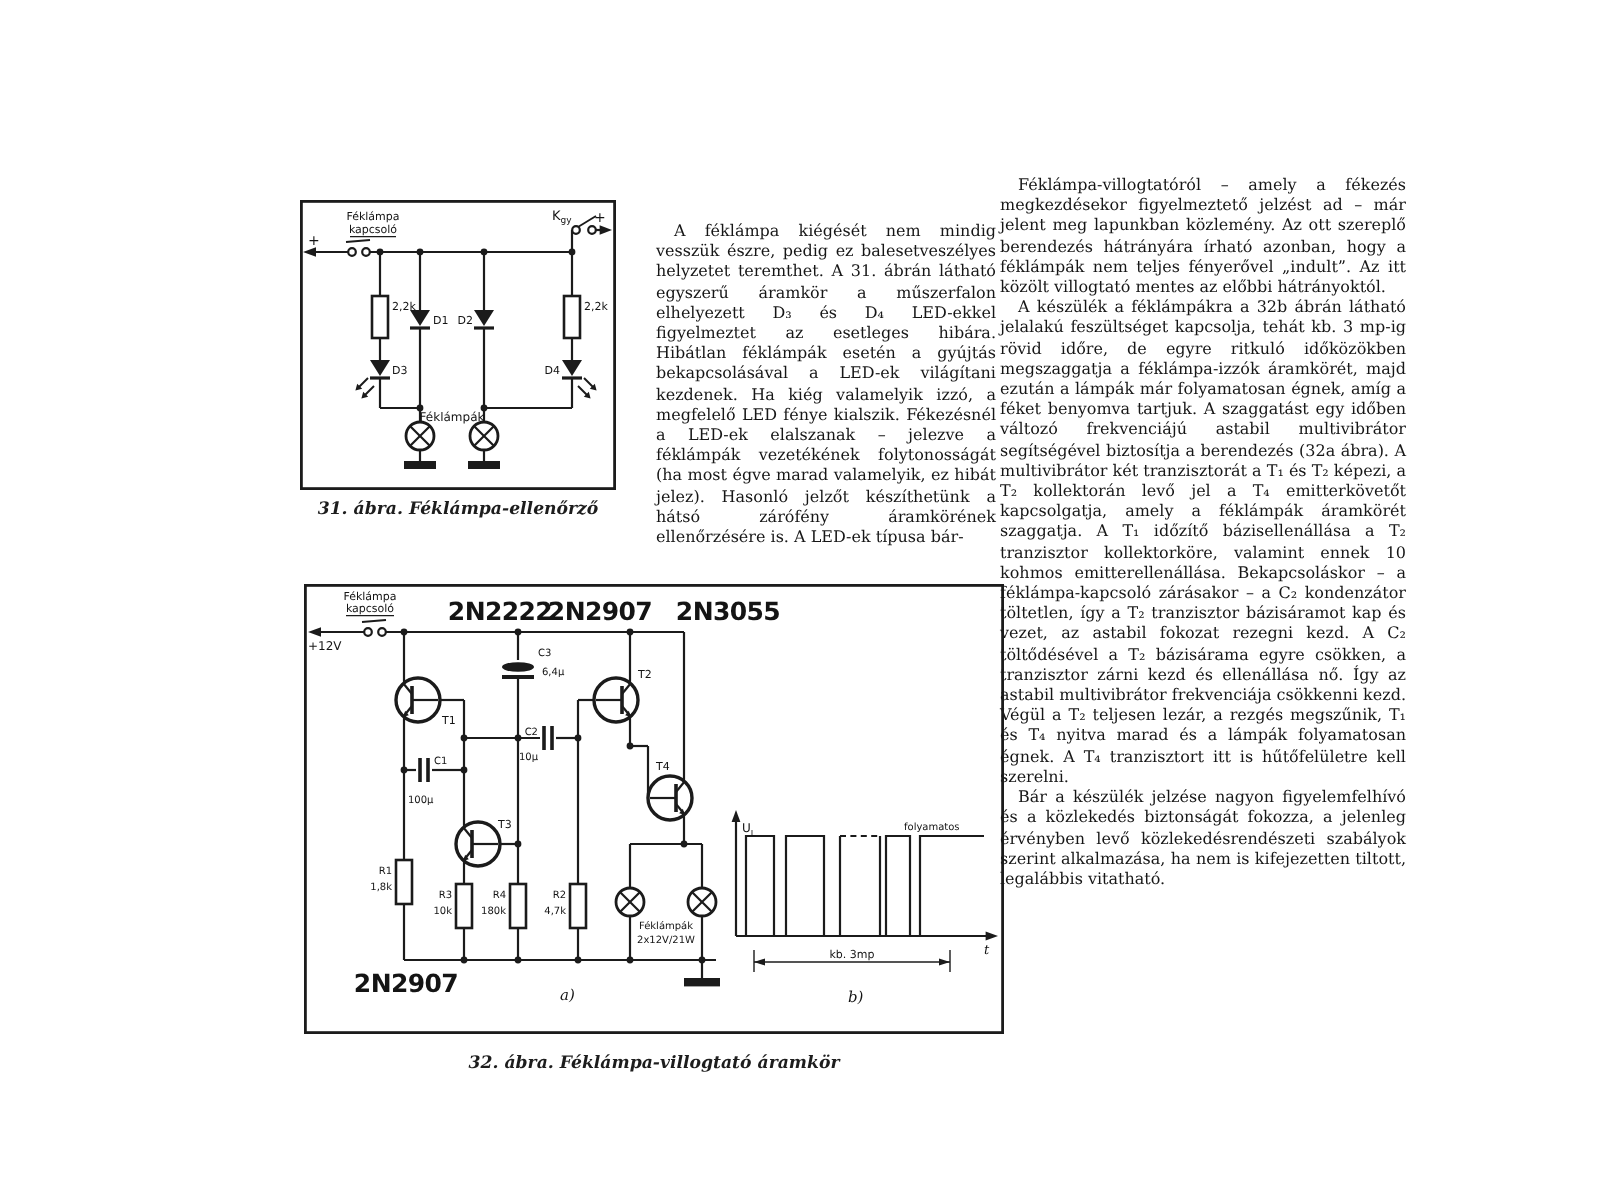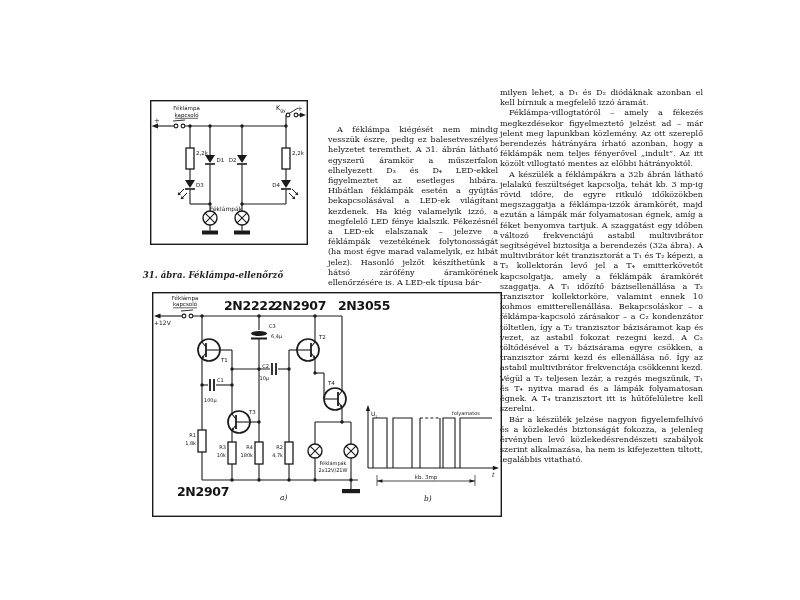--- a/index.html
+++ b/index.html
@@ -4,24 +4,24 @@
 <style>
   html,body{margin:0;padding:0;}
   body{width:800px;height:600px;background:#ffffff;overflow:hidden;
        font-family:"DejaVu Serif","Liberation Serif",serif;color:#161616;}
   .page{position:relative;width:800px;height:600px;background:#ffffff;}
   .abs{position:absolute;}
   .heading{left:328px;top:93px;font-size:11.5px;font-weight:bold;letter-spacing:.2px;}
   .col{text-align:justify;font-size:8px;line-height:10.2px;}
   .col p{margin:0;}
   .col p.indent{text-indent:9px;}
-  .col-mid{left:328px;top:125px;width:170px;}
+  .col-mid{left:328px;top:111px;width:170px;}
   .col-right{left:500px;top:88px;width:203px;}
   .caption{font-style:italic;font-weight:bold;font-size:8.6px;text-align:center;color:#1d1d1d;}
-  .cap31{left:124px;top:250px;width:178px;margin-top:20px;}
+  .cap31{left:140px;top:250px;width:178px;}
   .cap32{left:152px;top:527px;width:350px;}
   svg{position:absolute;}
   .fig31{left:150px;top:100px;}
   .fig32{left:152px;top:292px;}
   svg text{font-family:"DejaVu Sans","Liberation Sans",sans-serif;fill:#141414;}
   .bigtype{font-weight:bold;font-size:12.5px;letter-spacing:-0.3px;}
   .serifit{font-family:"DejaVu Serif","Liberation Serif",serif;font-style:italic;}
 </style>
 </head>
 <body>
@@ -126,21 +126,20 @@
   </svg>
 
   <div class="abs caption cap31">31. ábra. Féklámpa-ellenőrző</div>
 
 
   <div class="abs col col-mid">
     <p class="indent">A féklámpa kiégését nem mindig vesszük észre, pedig ez balesetveszélyes helyzetet teremthet. A 31. ábrán látható egyszerű áramkör a műszerfalon elhelyezett D₃ és D₄ LED-ekkel figyelmeztet az esetleges hibára. Hibátlan féklámpák esetén a gyújtás bekapcsolásával a LED-ek világítani kezdenek. Ha kiég valamelyik izzó, a megfelelő LED fénye kialszik. Fékezésnél a LED-ek elalszanak – jelezve a féklámpák vezetékének folytonosságát (ha most égve marad valamelyik, ez hibát jelez). Hasonló jelzőt készíthetünk a hátsó zárófény áramkörének ellenőrzésére is. A LED-ek típusa bár-</p>
   </div>
 
   <div class="abs col col-right">
-    <p>milyen lehet, a D₁ és D₂ diódáknak azonban el kell bírniuk a megfelelő izzó áramát.</p>
     <p class="indent">Féklámpa-villogtatóról – amely a fékezés megkezdésekor figyelmeztető jelzést ad – már jelent meg lapunkban közlemény. Az ott szereplő berendezés hátrányára írható azonban, hogy a féklámpák nem teljes fényerővel „indult”. Az itt közölt villogtató mentes az előbbi hátrányoktól.</p>
     <p class="indent">A készülék a féklámpákra a 32b ábrán látható jelalakú feszültséget kapcsolja, tehát kb. 3 mp-ig rövid időre, de egyre ritkuló időközökben megszaggatja a féklámpa-izzók áramkörét, majd ezután a lámpák már folyamatosan égnek, amíg a féket benyomva tartjuk. A szaggatást egy időben változó frekvenciájú astabil multivibrátor segítségével biztosítja a berendezés (32a ábra). A multivibrátor két tranzisztorát a T₁ és T₂ képezi, a T₂ kollektorán levő jel a T₄ emitterkövetőt kapcsolgatja, amely a féklámpák áramkörét szaggatja. A T₁ időzítő bázisellenállása a T₂ tranzisztor kollektorköre, valamint ennek 10 kohmos emitterellenállása. Bekapcsoláskor – a féklámpa-kapcsoló zárásakor – a C₂ kondenzátor töltetlen, így a T₂ tranzisztor bázisáramot kap és vezet, az astabil fokozat rezegni kezd. A C₂ töltődésével a T₂ bázisárama egyre csökken, a tranzisztor zárni kezd és ellenállása nő. Így az astabil multivibrátor frekvenciája csökkenni kezd. Végül a T₂ teljesen lezár, a rezgés megszűnik, T₁ és T₄ nyitva marad és a lámpák folyamatosan égnek. A T₄ tranzisztort itt is hűtőfelületre kell szerelni.</p>
     <p class="indent">Bár a készülék jelzése nagyon figyelemfelhívó és a közlekedés biztonságát fokozza, a jelenleg érvényben levő közlekedésrendészeti szabályok szerint alkalmazása, ha nem is kifejezetten tiltott, legalábbis vitatható.</p>
   </div>
 
   <svg class="fig32" width="350" height="225" viewBox="0 0 350 225">
 
     <g stroke="#1b1b1b" stroke-width="1.1" fill="none">
       <rect x="0.7" y="0.7" width="348.6" height="223.6" stroke-width="1.4"></rect>
       <line x1="4" y1="24" x2="30" y2="24"></line>
@@ -280,14 +279,15 @@
       <text x="181" y="179.5" font-size="5" text-anchor="middle">2x12V/21W</text>
       <text x="128" y="208" font-size="7.5" class="serifit">a)</text>
       <text x="272" y="209" font-size="7.5" class="serifit">b)</text>
       <text x="219" y="124"><tspan font-size="6">U</tspan><tspan font-size="4.2" dy="2">L</tspan></text>
       <text x="340" y="185" font-size="6.5" class="serifit">t</text>
       <text x="300" y="123" font-size="5">folyamatos</text>
       <text x="274" y="187" font-size="5.5" text-anchor="middle">kb. 3mp</text>
     </g>
   </svg>
 
+  <div class="abs caption cap32">32. ábra. Féklámpa-villogtató áramkör</div>
 
 </div>
 
 </body></html>

